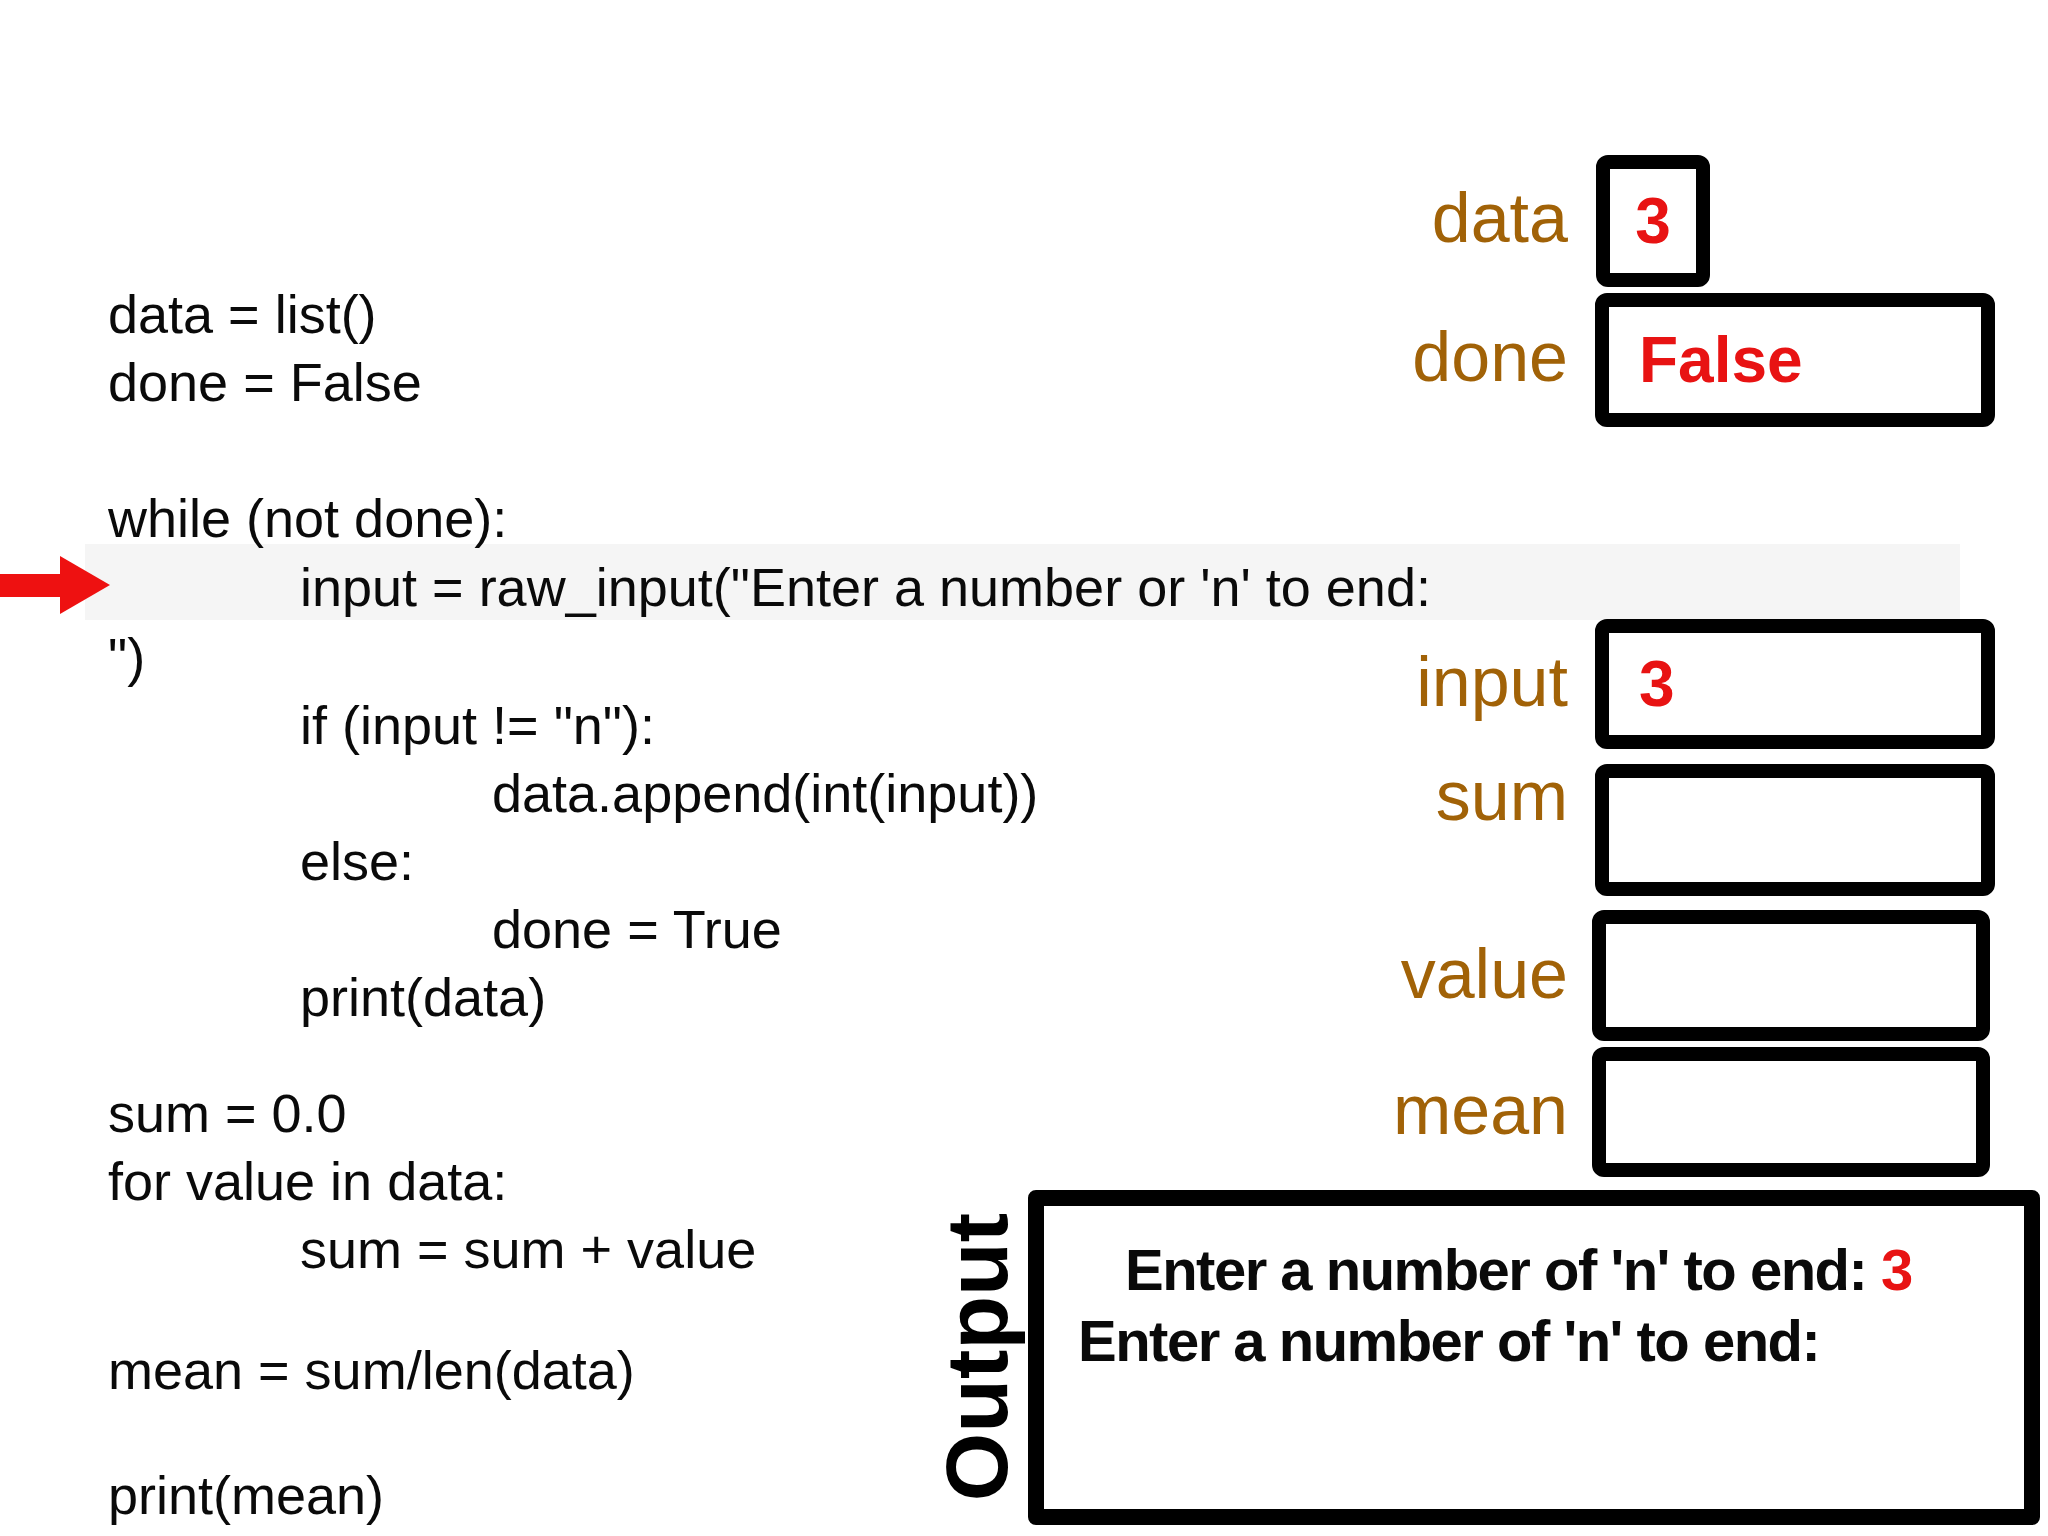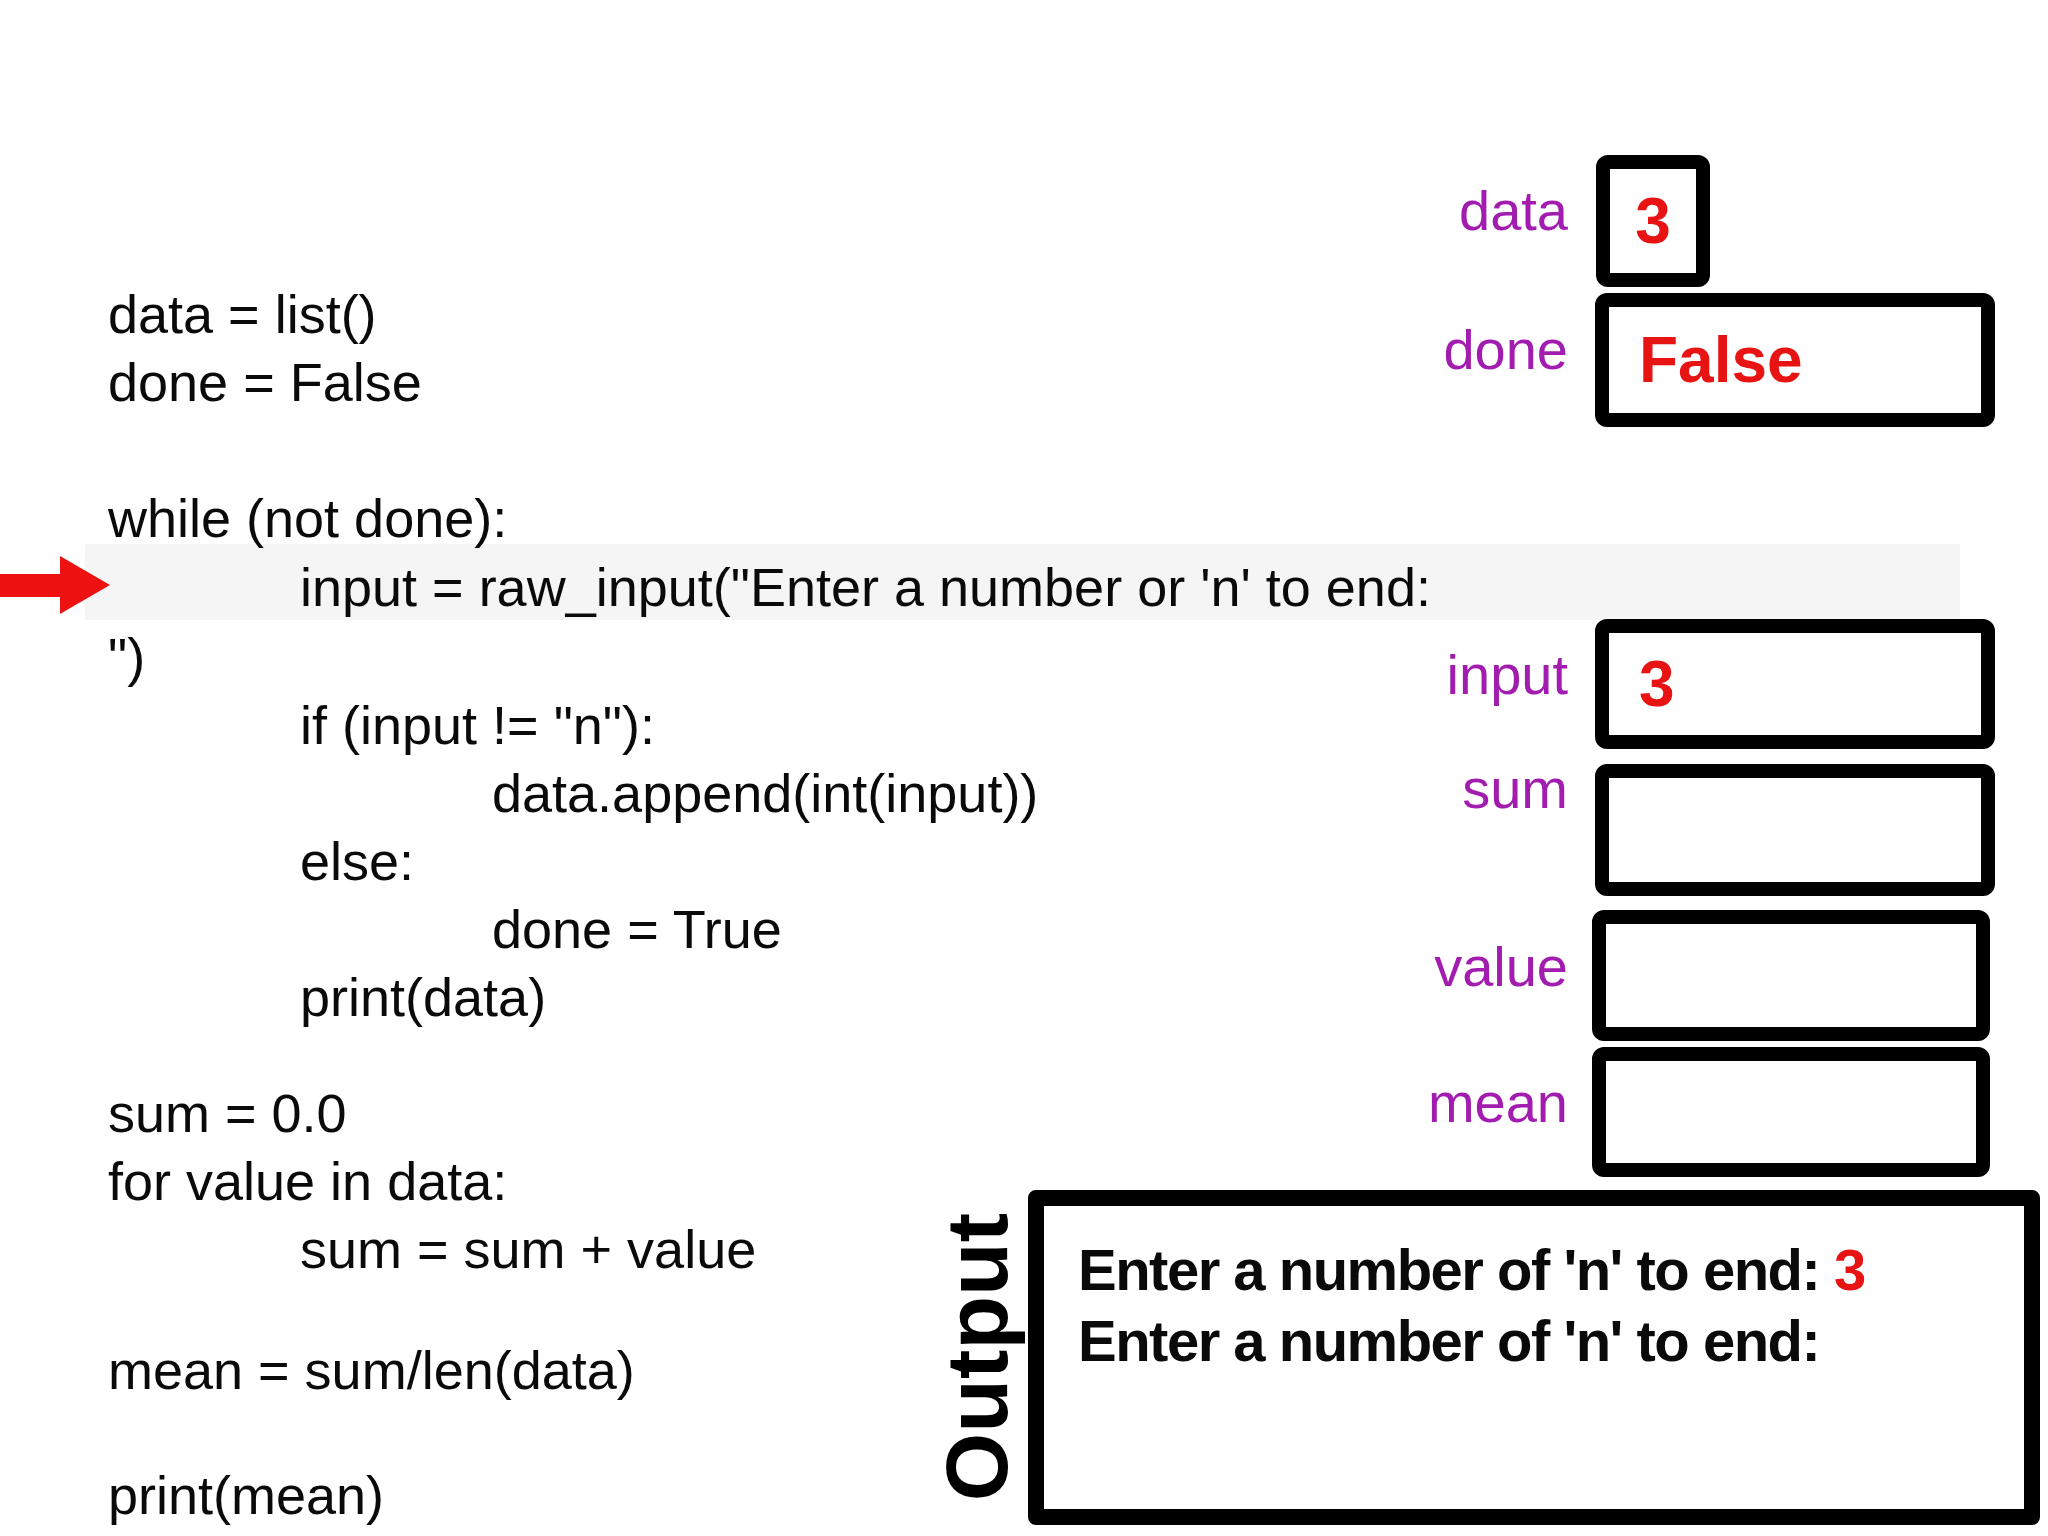--- a/index.html
+++ b/index.html
@@ -14,21 +14,21 @@
   
   .arrow{position:absolute;left:0;top:556px;width:110px;height:58px;}
   .arrow .shaft{position:absolute;left:0;top:18px;width:62px;height:23px;background:#ee1111;}
   .arrow .head{position:absolute;left:60px;top:0;width:0;height:0;
                border-top:29px solid transparent;border-bottom:29px solid transparent;
                border-left:50px solid #ee1111;}
 
   
   .mem-title{position:absolute;left:1586px;top:26px;width:400px;text-align:center;
              font-size:96px;font-weight:bold;color:#000;}
-  .var-label{position:absolute;width:440px;text-align:right;font-size:56px;color:#a21caf;}
+  .var-label{position:absolute;width:440px;text-align:right;font-size:70px;color:#a16207;}
   .var-box{position:absolute;border:14px solid #000;border-radius:12px;background:#fff;
            display:flex;align-items:center;}
   .var-box .val{font-size:64px;font-weight:bold;color:#e81313;padding-left:30px;}
   .var-box.small .val{padding-left:0;margin:0 auto;}
 
   #label-data  {left:1128px;top:178px;}
   #box-data    {left:1596px;top:155px;width:86px;height:104px;}
   #label-done  {left:1128px;top:317px;}
   #box-done    {left:1595px;top:293px;width:372px;height:106px;align-items:center;}
   #label-input {left:1128px;top:642px;}
@@ -39,21 +39,21 @@
   #box-value   {left:1592px;top:910px;width:370px;height:103px;}
   #label-mean  {left:1128px;top:1070px;}
   #box-mean    {left:1592px;top:1047px;width:370px;height:102px;}
 
   
   .out-box{position:absolute;left:1028px;top:1190px;width:980px;height:303px;
            border:16px solid #000;border-radius:8px;background:#fff;}
   .out-line{position:absolute;left:34px;white-space:pre;font-size:58px;font-weight:bold;
             letter-spacing:-1.5px;color:#0a0a0a;}
   .out-line .red{color:#e81313;}
-  .out-line1{top:30px;}
+  .out-line1{top:30px;margin-left:47px;}
   .out-line2{top:101px;}
   .out-label{position:absolute;left:832px;top:1313px;width:290px;height:88px;
              font-size:88px;font-weight:bold;color:#000;text-align:center;line-height:88px;
              transform:rotate(-90deg);transform-origin:center center;}
 </style>
 </head>
 <body>
 
 <div class="page">
 

